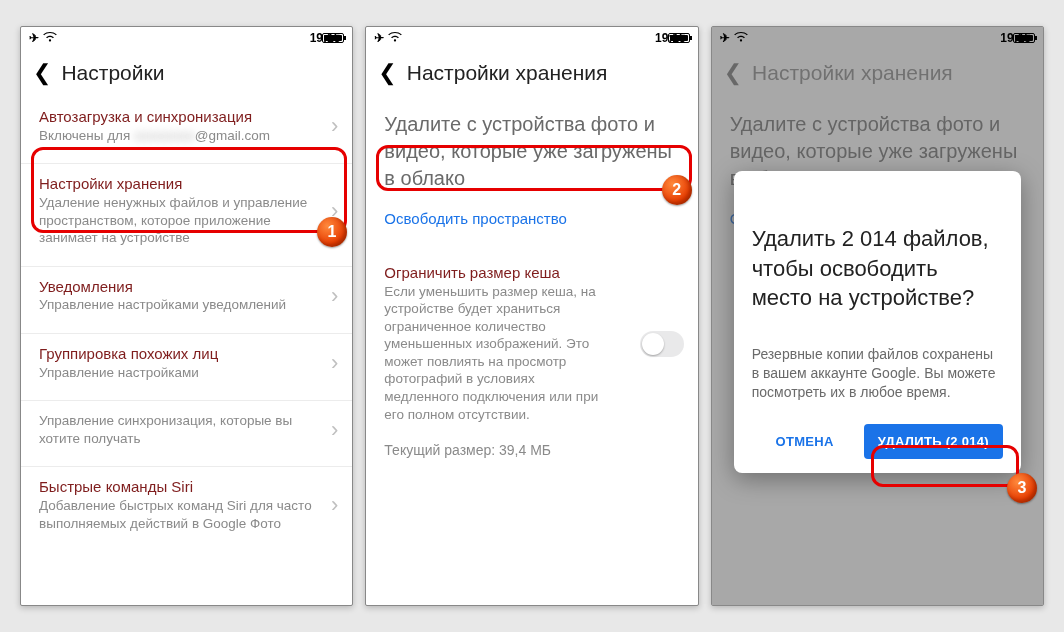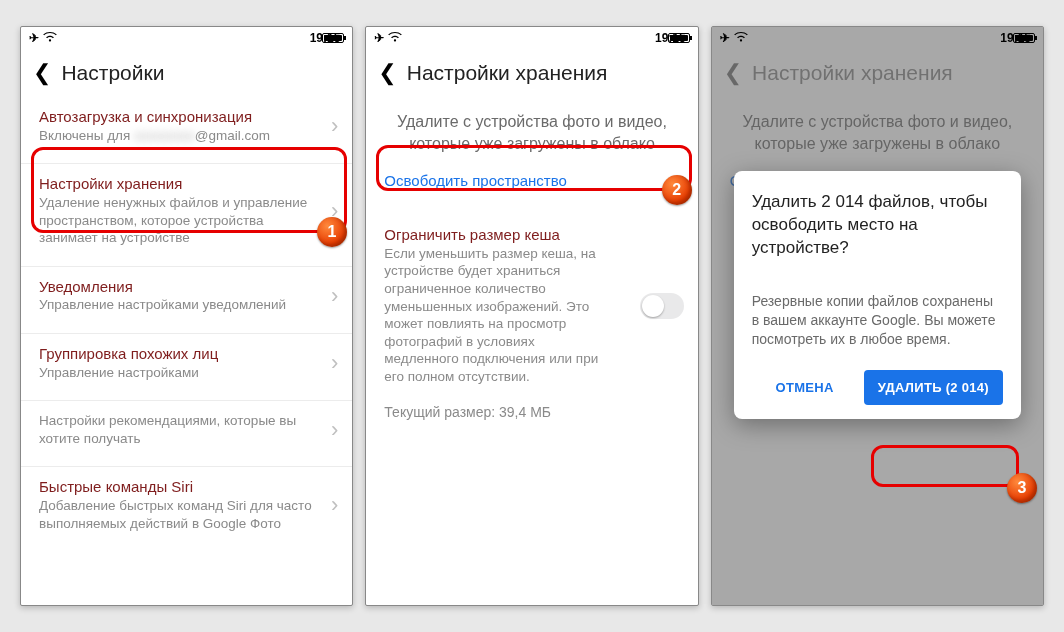--- a/index.html
+++ b/index.html
@@ -48,21 +48,21 @@
 
   .header {
     display:flex; align-items:center; gap:10px;
     padding: 14px 14px 12px 12px;
     flex-shrink:0;
   }
   .back-chevron { font-size:22px; font-weight:300; line-height:1; }
   .header-title { font-size:21px; font-weight:400; color:#222; }
 
   .content { padding: 0 0 0 0; overflow:hidden; }
-  .helper-text { padding: 14px 18px 6px 18px; font-size:16px; color:#6a6a6a; line-height:1.35;text-align:center; }
+  .helper-text { padding: 14px 18px 6px 18px; font-size:20px; color:#6a6a6a; line-height:1.35; }
 
   .row {
     padding: 11px 14px 11px 18px;
     position:relative;
   }
   .sep { border-top:1px solid #ececec; margin: 8px 0 0 0; }
   .row-title { font-size:15px; color:#7f1d1d; font-weight:500; line-height:1.25; }
   .row-sub { font-size:13.5px; color:#8a8a8a; line-height:1.3; padding-right:24px; }
   .row-blur { color:transparent; text-shadow: 0 0 8px #aaa; }
   .chevron-right {
@@ -102,21 +102,21 @@
 
   
   .dim-overlay {
     position:absolute; inset:0; background:rgba(96,96,96,0.55);
   }
   .dialog {
     position:absolute; left:22px; right:22px; top: 144px;
     background:#fff; border-radius:8px; padding: 20px 18px 14px 18px;
     box-shadow: 0 6px 24px rgba(0,0,0,.35);
   }
-  .dialog-title { font-size:17px; font-weight:500; color:#222; line-height:1.35; }
+  .dialog-title { font-size:22px; font-weight:500; color:#222; line-height:1.35;margin-top:33px; }
   .dialog-body  { font-size:14px; color:#6a6a6a; line-height:1.35; margin-top:32px; }
   .dialog-actions { display:flex; justify-content:flex-end; align-items:center; gap:20px; margin-top:22px; }
   .btn-flat { font-size:13px; font-weight:600; color:#1a73e8; padding:8px 10px; letter-spacing:.3px; }
   .btn-primary {
     font-size:13px; font-weight:600; color:#fff; background:#1a73e8;
     padding:10px 14px; border-radius:4px; letter-spacing:.3px;
   }
 
   .phone3 .back-chevron, .phone3 .header-title { opacity:.55; }
 </style>
@@ -151,41 +151,41 @@
       <div class="row-title">Автозагрузка и синхронизация</div>
       <div class="row-sub">
         <span>Включены для </span><span class="row-blur">xxxxxxxxx</span><span>@gmail.com</span>
       </div>
       <span class="chevron-right">›</span>
     </div>
 
     <div class="sep"></div>
     <div class="row">
       <div class="row-title">Настройки хранения</div>
-      <div class="row-sub">Удаление ненужных файлов и управление пространством, которое устройства занимает на устройстве</div>
+      <div class="row-sub">Удаление ненужных файлов и управление пространством, которое приложение занимает на устройстве</div>
       <span class="chevron-right">›</span>
     </div>
 
     <div class="sep"></div>
     <div class="row">
       <div class="row-title">Уведомления</div>
       <div class="row-sub">Управление настройками уведомлений</div>
       <span class="chevron-right">›</span>
     </div>
 
     <div class="sep"></div>
     <div class="row">
       <div class="row-title">Группировка похожих лиц</div>
       <div class="row-sub">Управление настройками</div>
       <span class="chevron-right">›</span>
     </div>
 
     <div class="sep"></div>
     <div class="row">
-      <div class="row-sub">Настройки рекомендациями, которые вы хотите получать</div>
+      <div class="row-sub">Управление синхронизация, которые вы хотите получать</div>
       <span class="chevron-right">›</span>
     </div>
 
     <div class="sep"></div>
     <div class="row">
       <div class="row-title">Быстрые команды Siri</div>
       <div class="row-sub">Добавление быстрых команд Siri для часто выполняемых действий в Google Фото</div>
       <span class="chevron-right">›</span>
     </div>
   </div>

